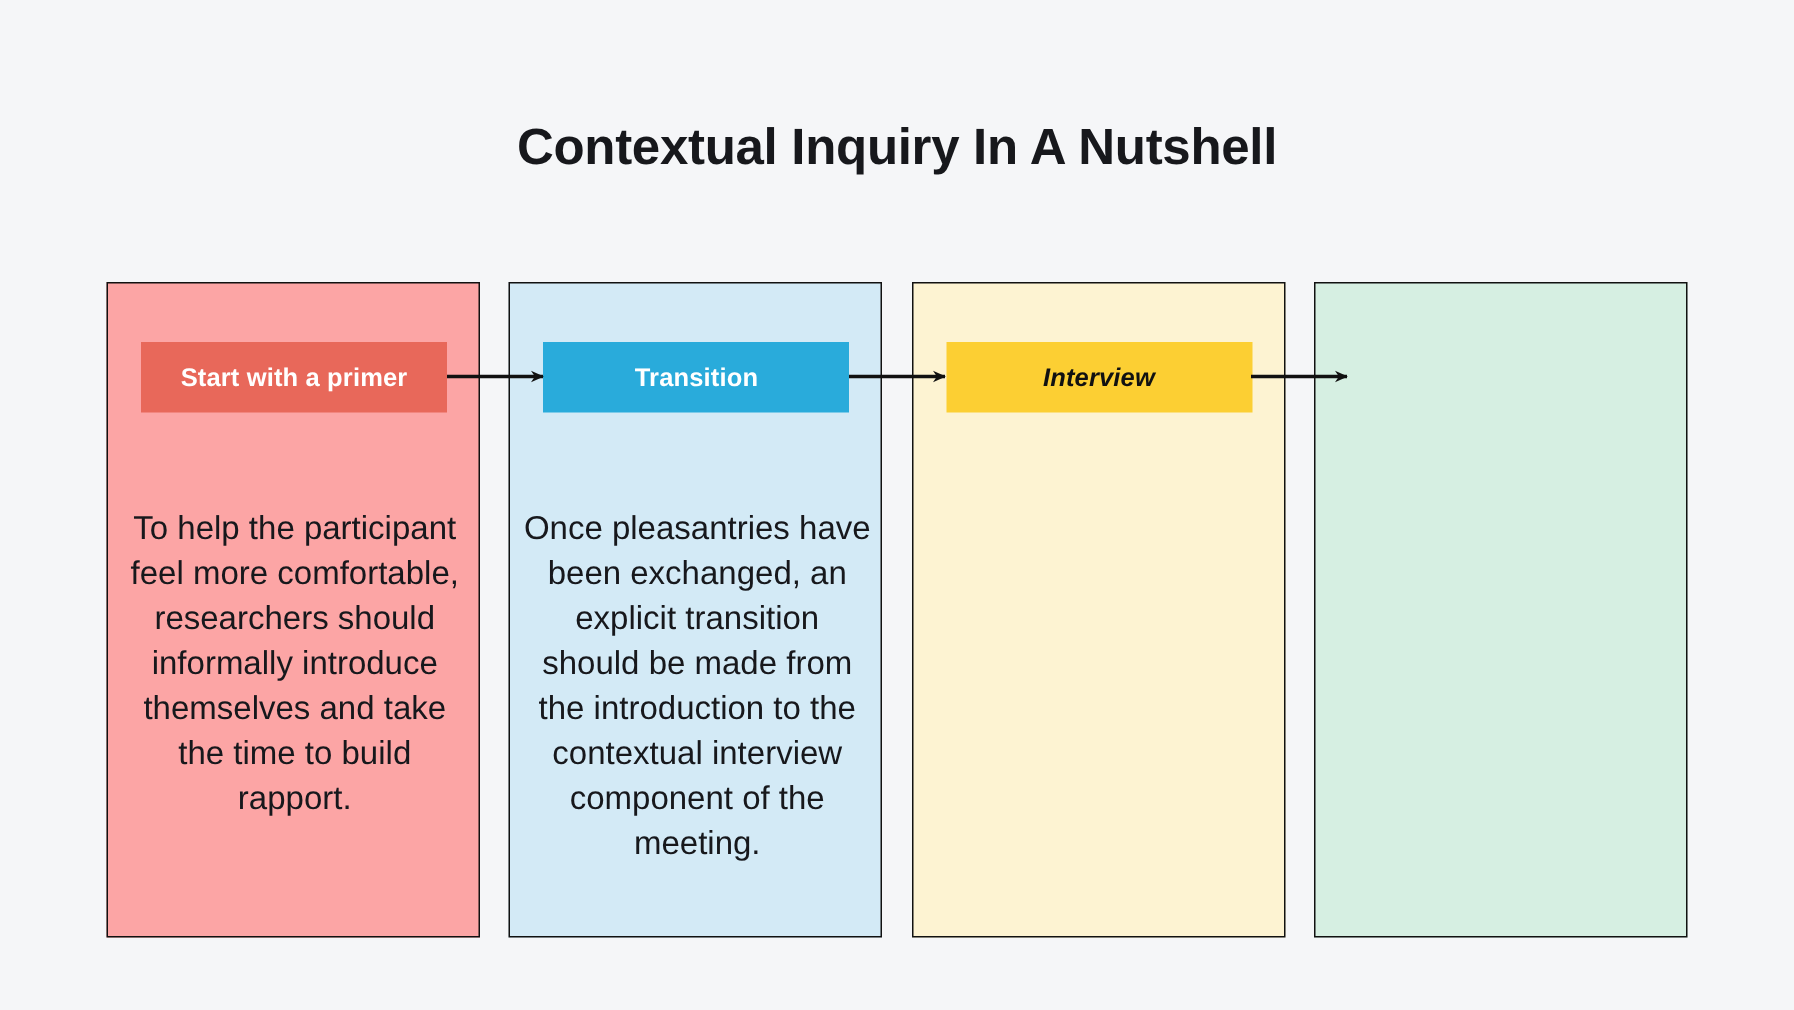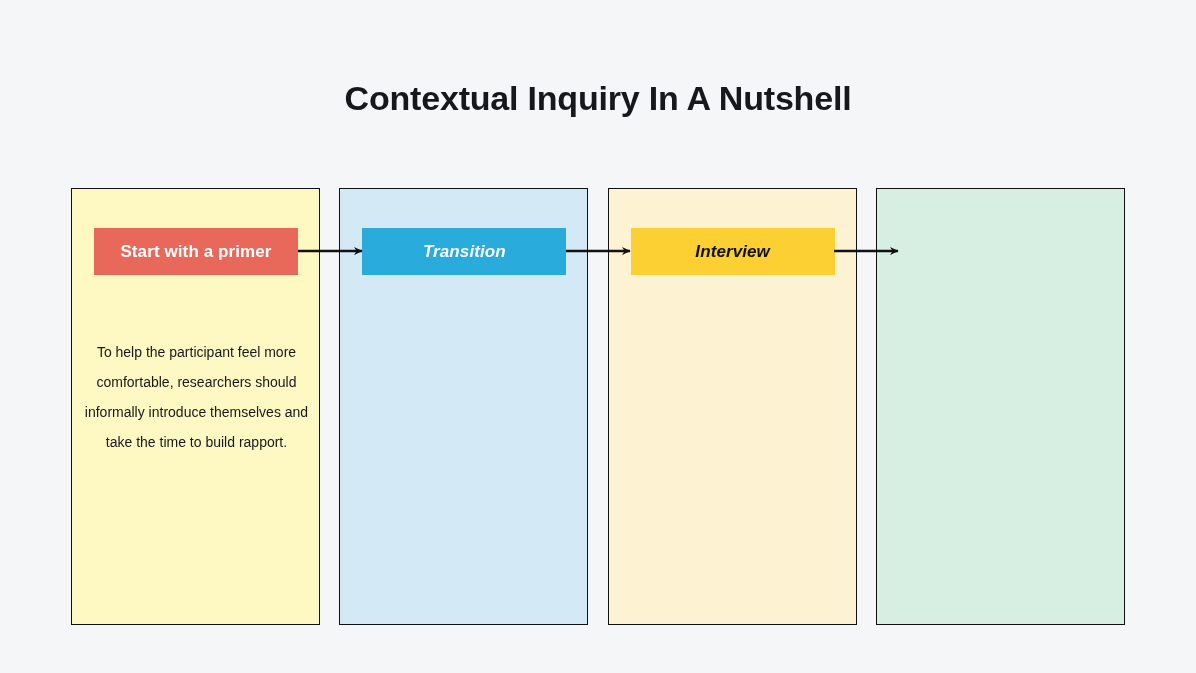--- a/index.html
+++ b/index.html
@@ -41,22 +41,22 @@
     display: flex;
     justify-content: space-between;
   }
   .panel {
     position: relative;
     width: 249px;
     height: 437px;
     box-sizing: border-box;
     border: 1.5px solid #111111;
   }
-  .panel-1 { background: #fef9c3; }
-  .panel-2 { background: #d3eaf6; font-style: italic; }
+  .panel-1 { background: #fca5a5; }
+  .panel-2 { background: #d3eaf6; }
   .panel-3 { background: #fdf3d2; }
   .panel-4 { background: #d6efe2; }
 
   .badge {
     position: absolute;
     left: 22px;
     top: 39px;
     width: 204px;
     height: 47px;
     display: flex;
@@ -71,21 +71,21 @@
   .badge-2 { background: #29abdb; color: #ffffff; }
   .badge-3 { background: #fccf33; color: #111111; font-style: italic; }
   .badge-4 { background: #35b98a; color: #ffffff; }
 
   .body-text {
     position: absolute;
     left: 8px;
     top: 148px;
     width: 233px;
     text-align: center;
-    font-size: 14px;
+    font-size: 22px;
     line-height: 30px;
     color: #17181c;
   }
 
   .arrows {
     position: absolute;
     left: 0;
     top: 0;
     width: 1196px;
     height: 673px;
@@ -101,20 +101,21 @@
 
   <div class="panels">
 
     <div class="panel panel-1">
       <div class="badge badge-1">Start with a primer</div>
       <div class="body-text">To help the participant feel more comfortable, researchers should informally introduce themselves and take the time to build rapport.</div>
     </div>
 
     <div class="panel panel-2">
       <div class="badge badge-2">Transition</div>
+      <div class="body-text">Once pleasantries have been exchanged, an explicit transition should be made from the introduction to the contextual interview component of the meeting.</div>
     </div>
 
     <div class="panel panel-3">
       <div class="badge badge-3">Interview</div>
     </div>
 
     <div class="panel panel-4">
     </div>
 
   </div>

